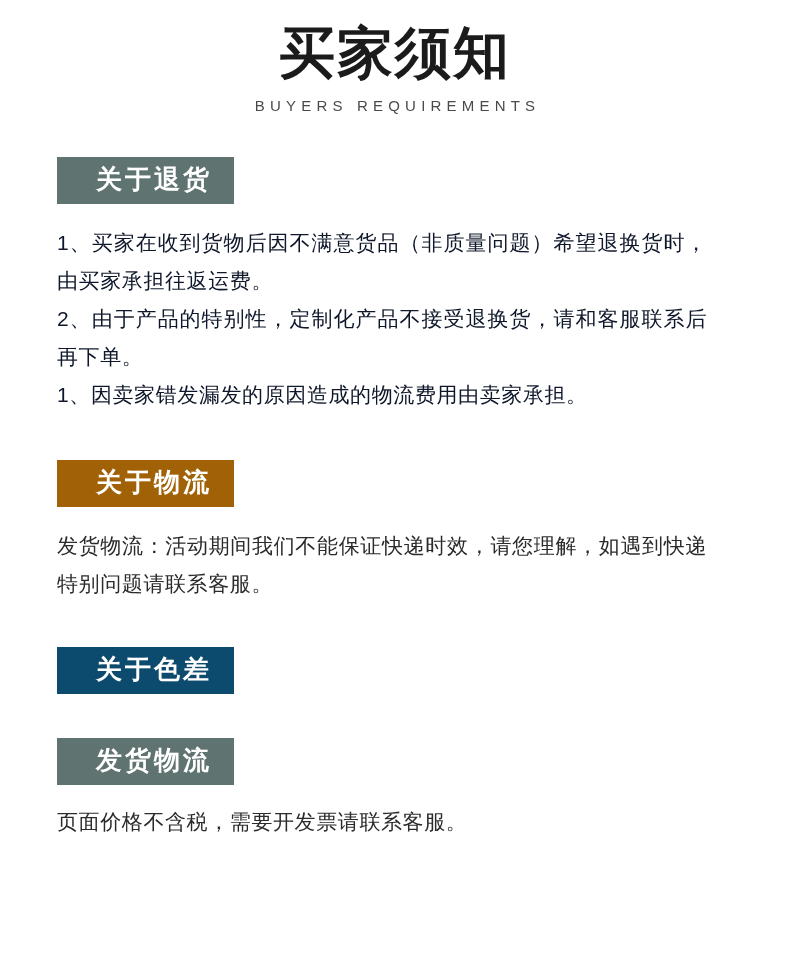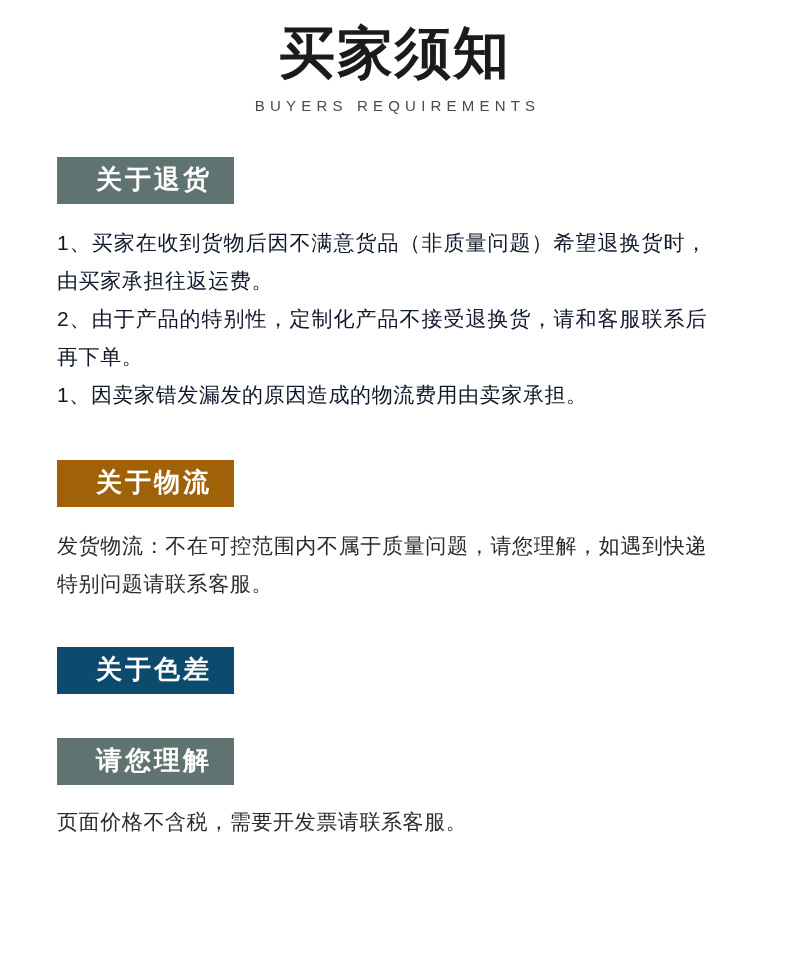--- a/index.html
+++ b/index.html
@@ -97,28 +97,28 @@
     <div class="section-body" style="color: #0f172a;">
       <p>1、买家在收到货物后因不满意货品（非质量问题）希望退换货时，由买家承担往返运费。</p>
       <p>2、由于产品的特别性，定制化产品不接受退换货，请和客服联系后再下单。</p>
       <p>1、因卖家错发漏发的原因造成的物流费用由卖家承担。</p>
     </div>
   </div>
 
   <div class="section sec-logistics">
     <div class="section-badge" style="background: #a16207; color: rgb(255, 255, 255);">关于物流</div>
     <div class="section-body" style="color: rgb(43, 43, 43);">
-      <p>发货物流：不在可控范围内不属于质量问题，请您理解，如遇到快递特别问题请联系客服。</p>
+      <p>发货物流：活动期间我们不能保证快递时效，请您理解，如遇到快递特别问题请联系客服。</p>
     </div>
   </div>
 
   <div class="section sec-color">
     <div class="section-badge" style="background: #0c4a6e; color: rgb(255, 255, 255);">关于色差</div>
   </div>
 
   <div class="section sec-invoice">
-    <div class="section-badge" style="background: rgb(95, 115, 112); color: rgb(255, 255, 255);">请您理解</div>
+    <div class="section-badge" style="background: rgb(95, 115, 112); color: rgb(255, 255, 255);">发货物流</div>
     <div class="section-body" style="color: rgb(43, 43, 43);">
       <p>页面价格不含税，需要开发票请联系客服。</p>
     </div>
   </div>
 
 </div>
 
 </body></html>

